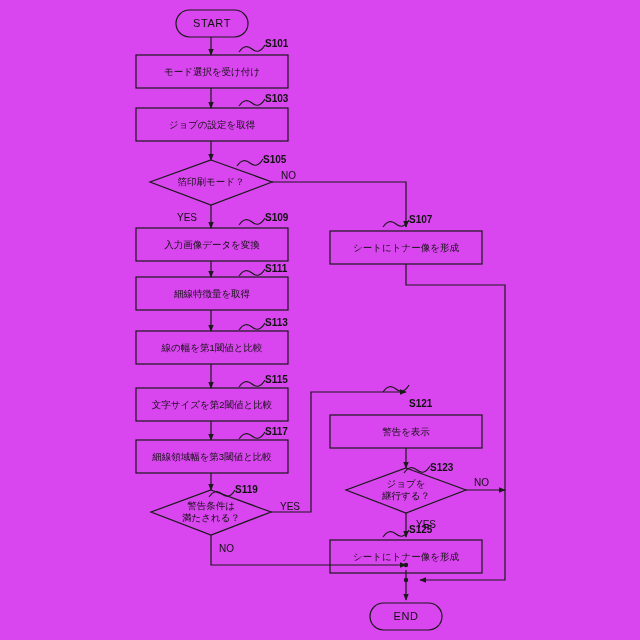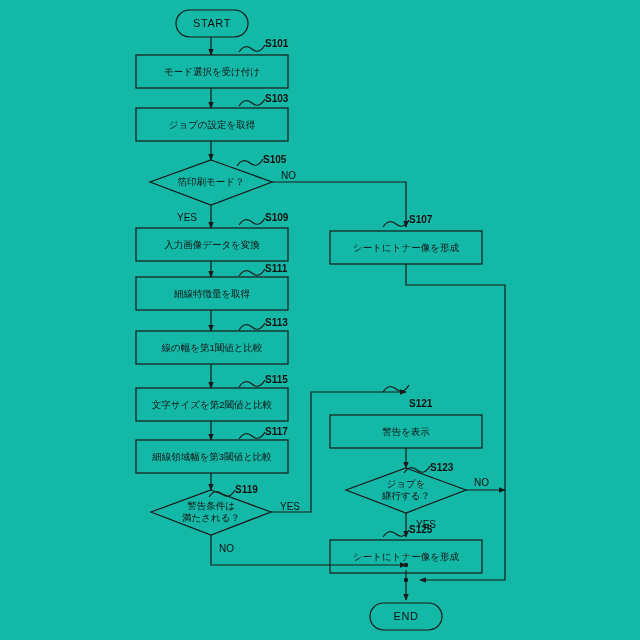--- a/index.html
+++ b/index.html
@@ -4,21 +4,21 @@
 <style>
   html, body {
     margin: 0;
     padding: 0;
     background: #ffffff;
   }
   #canvas {
     position: relative;
     width: 640px;
     height: 640px;
-    background: #14b8a6;
+    background: #d946ef;
     font-family: "Liberation Sans", "DejaVu Sans", sans-serif;
     overflow: hidden;
   }
   svg#flow {
     position: absolute;
     left: 0;
     top: 0;
     width: 640px;
     height: 640px;
   }

